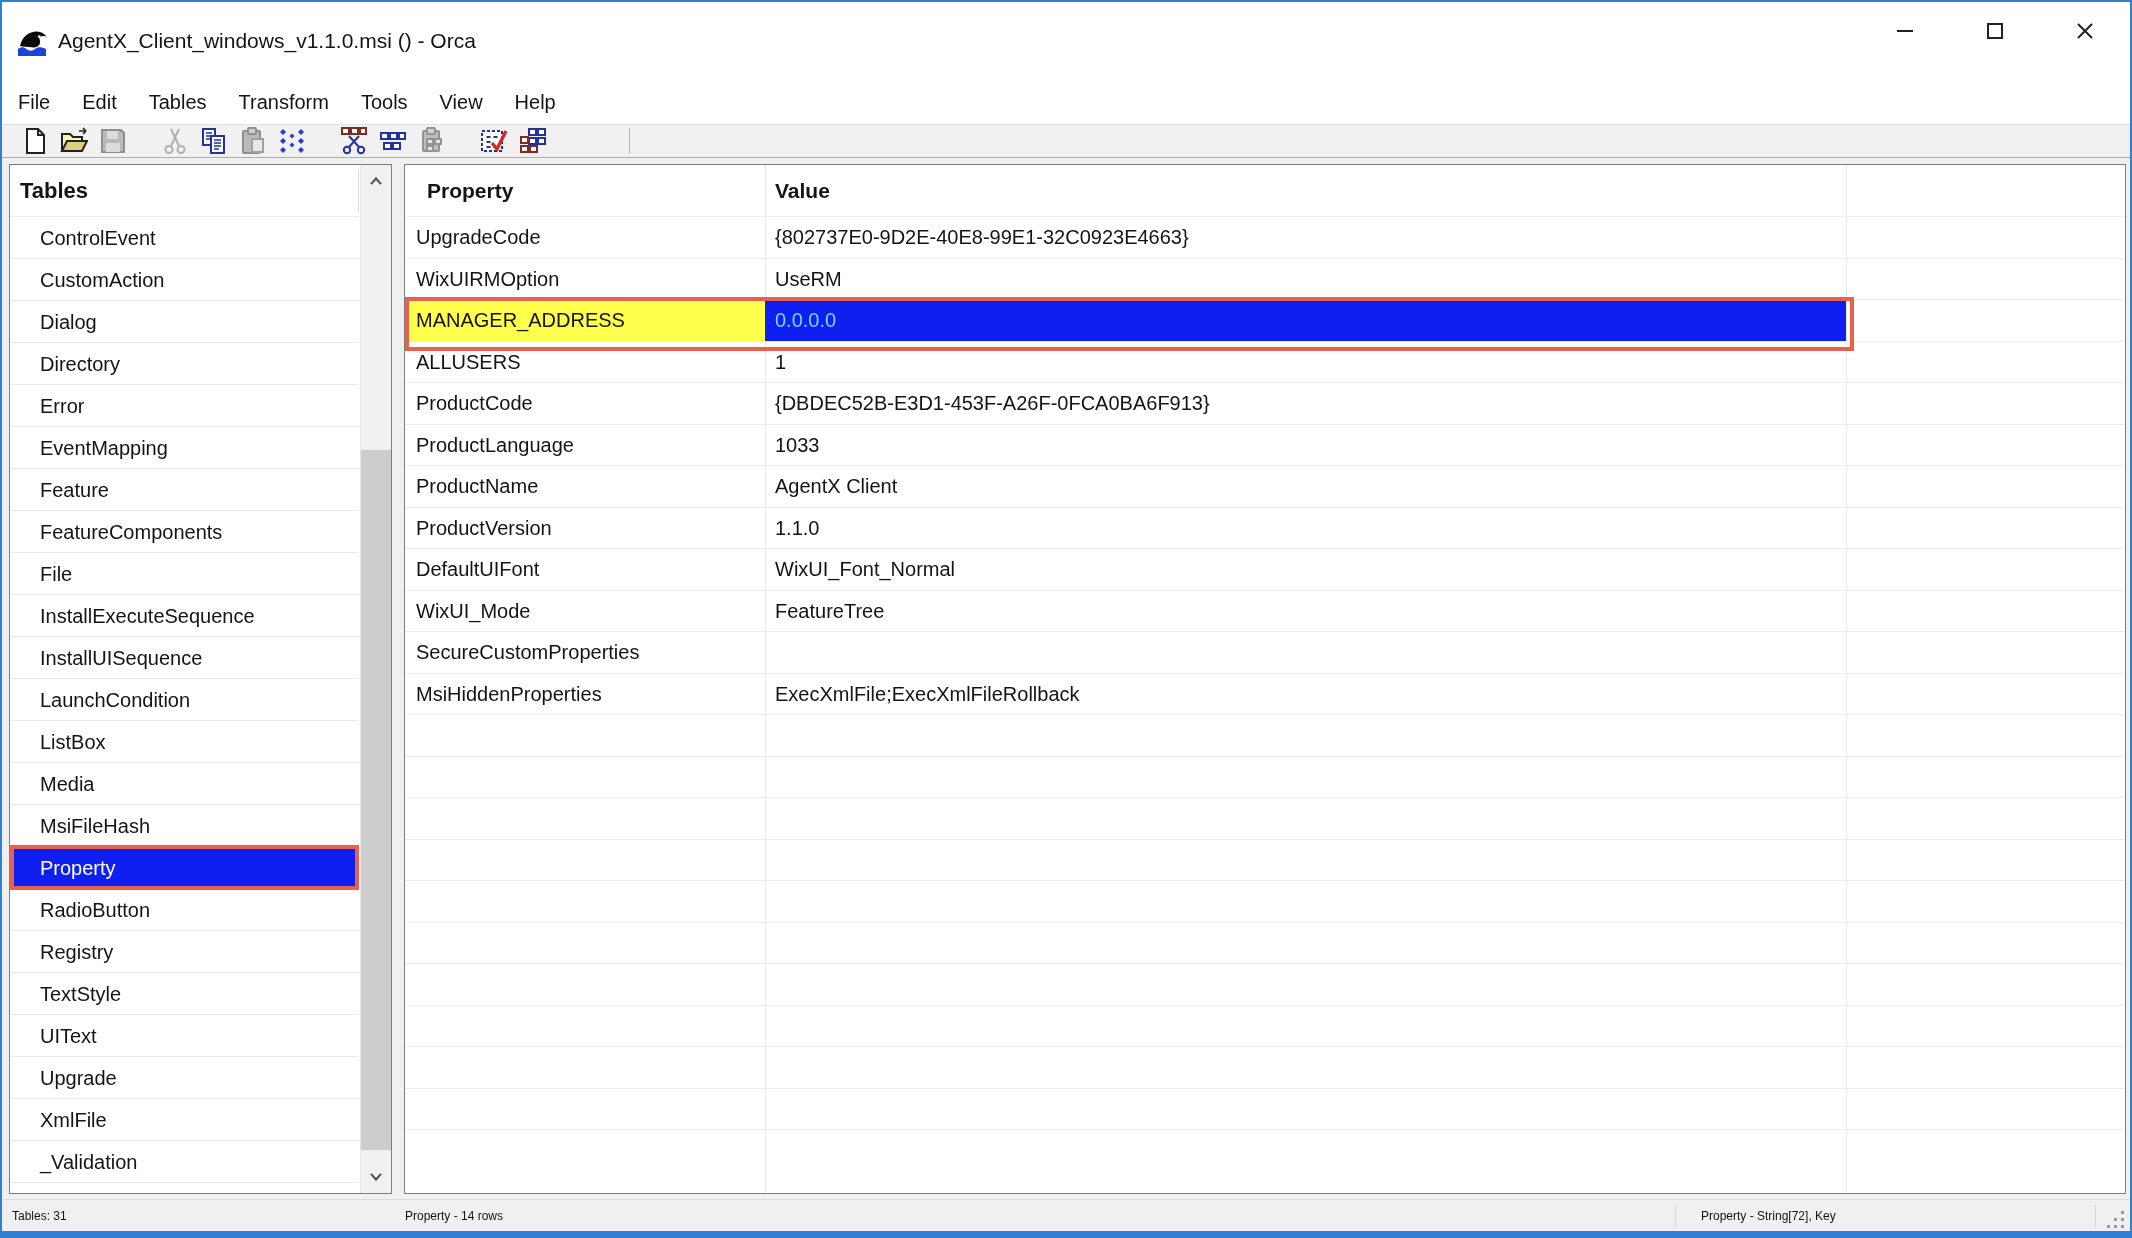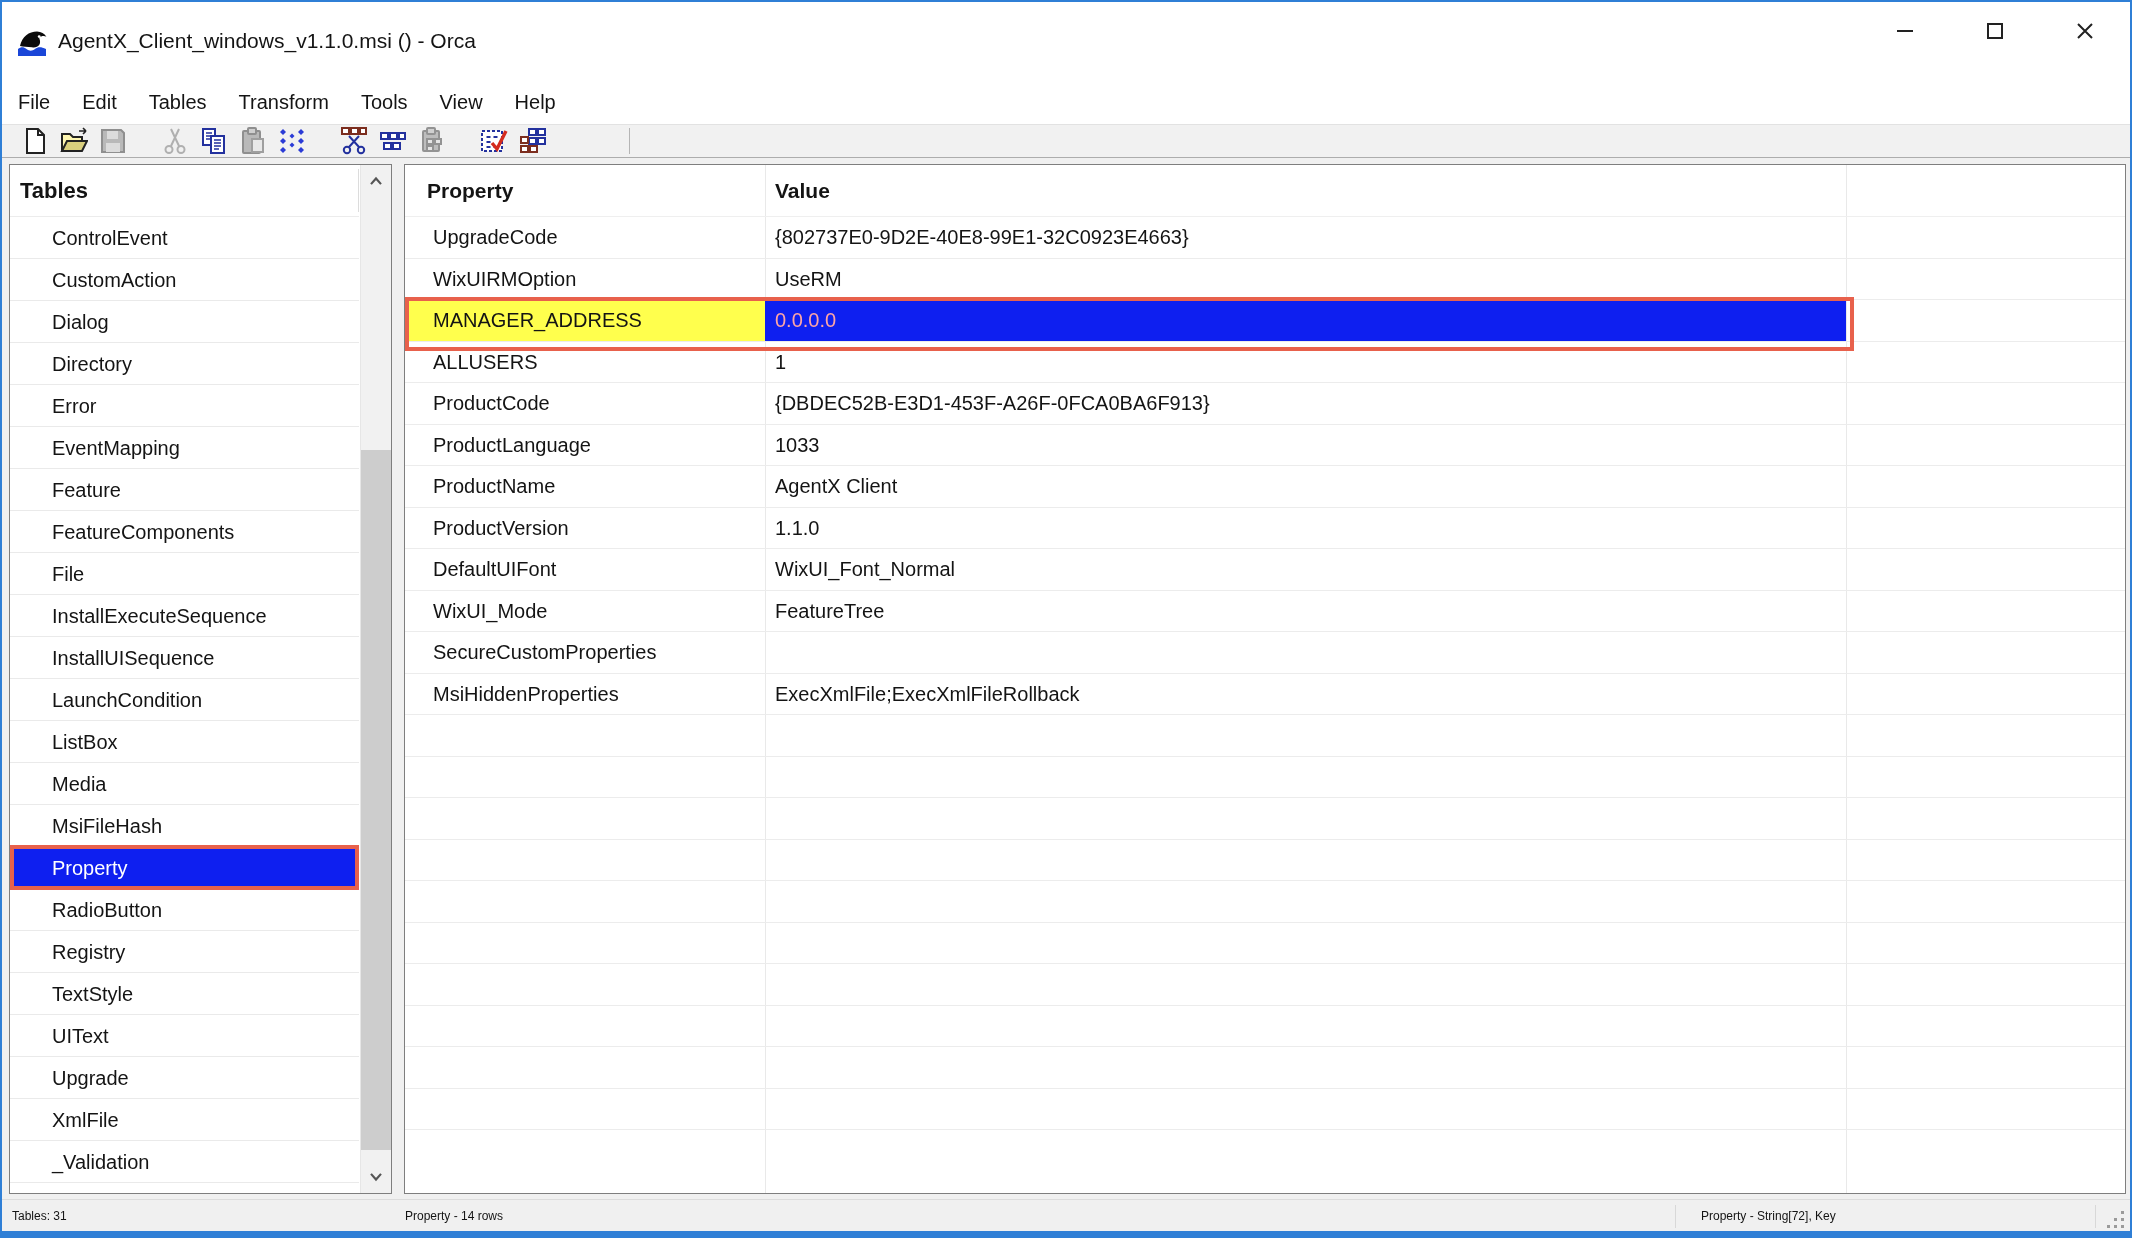--- a/index.html
+++ b/index.html
@@ -28,43 +28,43 @@
   .tb-btn svg { width:28px; height:28px; }
   .tb-btn.grp { margin-right:32px; }
   .tb-sep { position:absolute; left:627px; top:3px; bottom:3px; width:1px; background:#b5b5b5; }
   
   .sidebar-panel { position:absolute; left:7px; top:162px; width:383px; height:1030px;
                    background:#fff; border:1px solid #7e7e7e; }
   .sidebar-header { position:absolute; left:0; top:0; width:349px; height:52px; line-height:52px;
                     padding-left:10px; font-size:22px; font-weight:bold; border-bottom:1px solid #ececec; }
   .sidebar-header::after { content:""; position:absolute; right:0; top:4px; bottom:4px; width:1px; background:#dcdcdc; }
   .sidebar-list { position:absolute; left:0; top:52px; width:349px; bottom:0; overflow:hidden; }
-  .sb-item { position:relative; height:42px; line-height:42px; padding-left:42px; font-size:20px;
+  .sb-item { position:relative; height:42px; line-height:42px; padding-left:30px; font-size:20px;
              border-bottom:1px solid #eaeaea; white-space:nowrap; }
   .sb-item.sel { background:#0e1ff0; color:#fff; }
   .sb-item.sel::after { content:""; position:absolute; left:0; top:-2px; right:0; bottom:-2px;
                         border:4px solid #e8614c; pointer-events:none; }
   .vscroll { position:absolute; right:0; top:0; bottom:0; width:31px; background:#f1f1f1; border-left:1px solid #e6e6e6; }
   .vs-arrow { position:absolute; left:0; width:100%; height:34px; display:flex; align-items:center; justify-content:center; }
   .vs-arrow svg { width:20px; height:20px; }
   .vs-up { top:0; } .vs-down { bottom:0; }
   .vs-thumb { position:absolute; left:0; width:100%; top:285px; height:700px; background:#cdcdcd; }
   .splitter { position:absolute; left:390px; top:162px; width:12px; height:1030px; }
   .main-panel { position:absolute; left:402px; top:162px; width:1722px; height:1030px;
                 background:#fff; border:1px solid #7e7e7e; overflow:hidden; }
   .col-div { position:absolute; top:0; bottom:0; width:1px; background:#e9e9e9; }
   .main-header { position:absolute; left:0; top:0; width:100%; height:52px; border-bottom:1px solid #efefef; }
   .mh-prop { position:absolute; left:22px; line-height:52px; font-size:21px; font-weight:bold; }
   .mh-val  { position:absolute; left:370px; line-height:52px; font-size:21px; font-weight:bold; }
   .rows { position:absolute; left:0; top:52px; right:0; bottom:0; overflow:hidden; }
   .row { position:relative; height:41.5px; display:flex; border-bottom:1px solid #ececec; }
-  .c-prop { width:360px; padding-left:28px; line-height:41px; font-size:20px; white-space:nowrap; overflow:hidden; }
+  .c-prop { width:360px; padding-left:11px; line-height:41px; font-size:20px; white-space:nowrap; overflow:hidden; }
   .c-val  { width:1081px; padding-left:10px; line-height:41px; font-size:20px; white-space:nowrap; overflow:hidden; }
   .row.hl .c-prop { background:#ffff4d; }
-  .row.hl .c-val  { background:#0e1ff0; color:#fca5a5; }
+  .row.hl .c-val  { background:#0e1ff0; color:#7dd3fc; }
   .row.hl::after { content:""; position:absolute; left:0; top:-3px; width:1441px; height:calc(100% + 5px);
                    border:4px solid #e8614c; pointer-events:none; }
   
   .statusbar { position:absolute; left:0; top:1197px; width:100%; height:34px;
                background:#f0f0f0; border-top:1px solid #dcdcdc; font-size:12px; }
   .sb-pane { position:absolute; top:0; line-height:33px; white-space:nowrap; }
   .sb-left { left:10px; } .sb-mid { left:403px; } .sb-right { left:1683px;margin-left:16px; }
   .sb-sep { position:absolute; top:5px; bottom:5px; width:1px; background:#d8d8d8; }
   .grip { position:absolute; right:6px; bottom:5px; width:20px; height:20px; }
   .grip i { position:absolute; width:3px; height:3px; background:#9a9a9a; }

